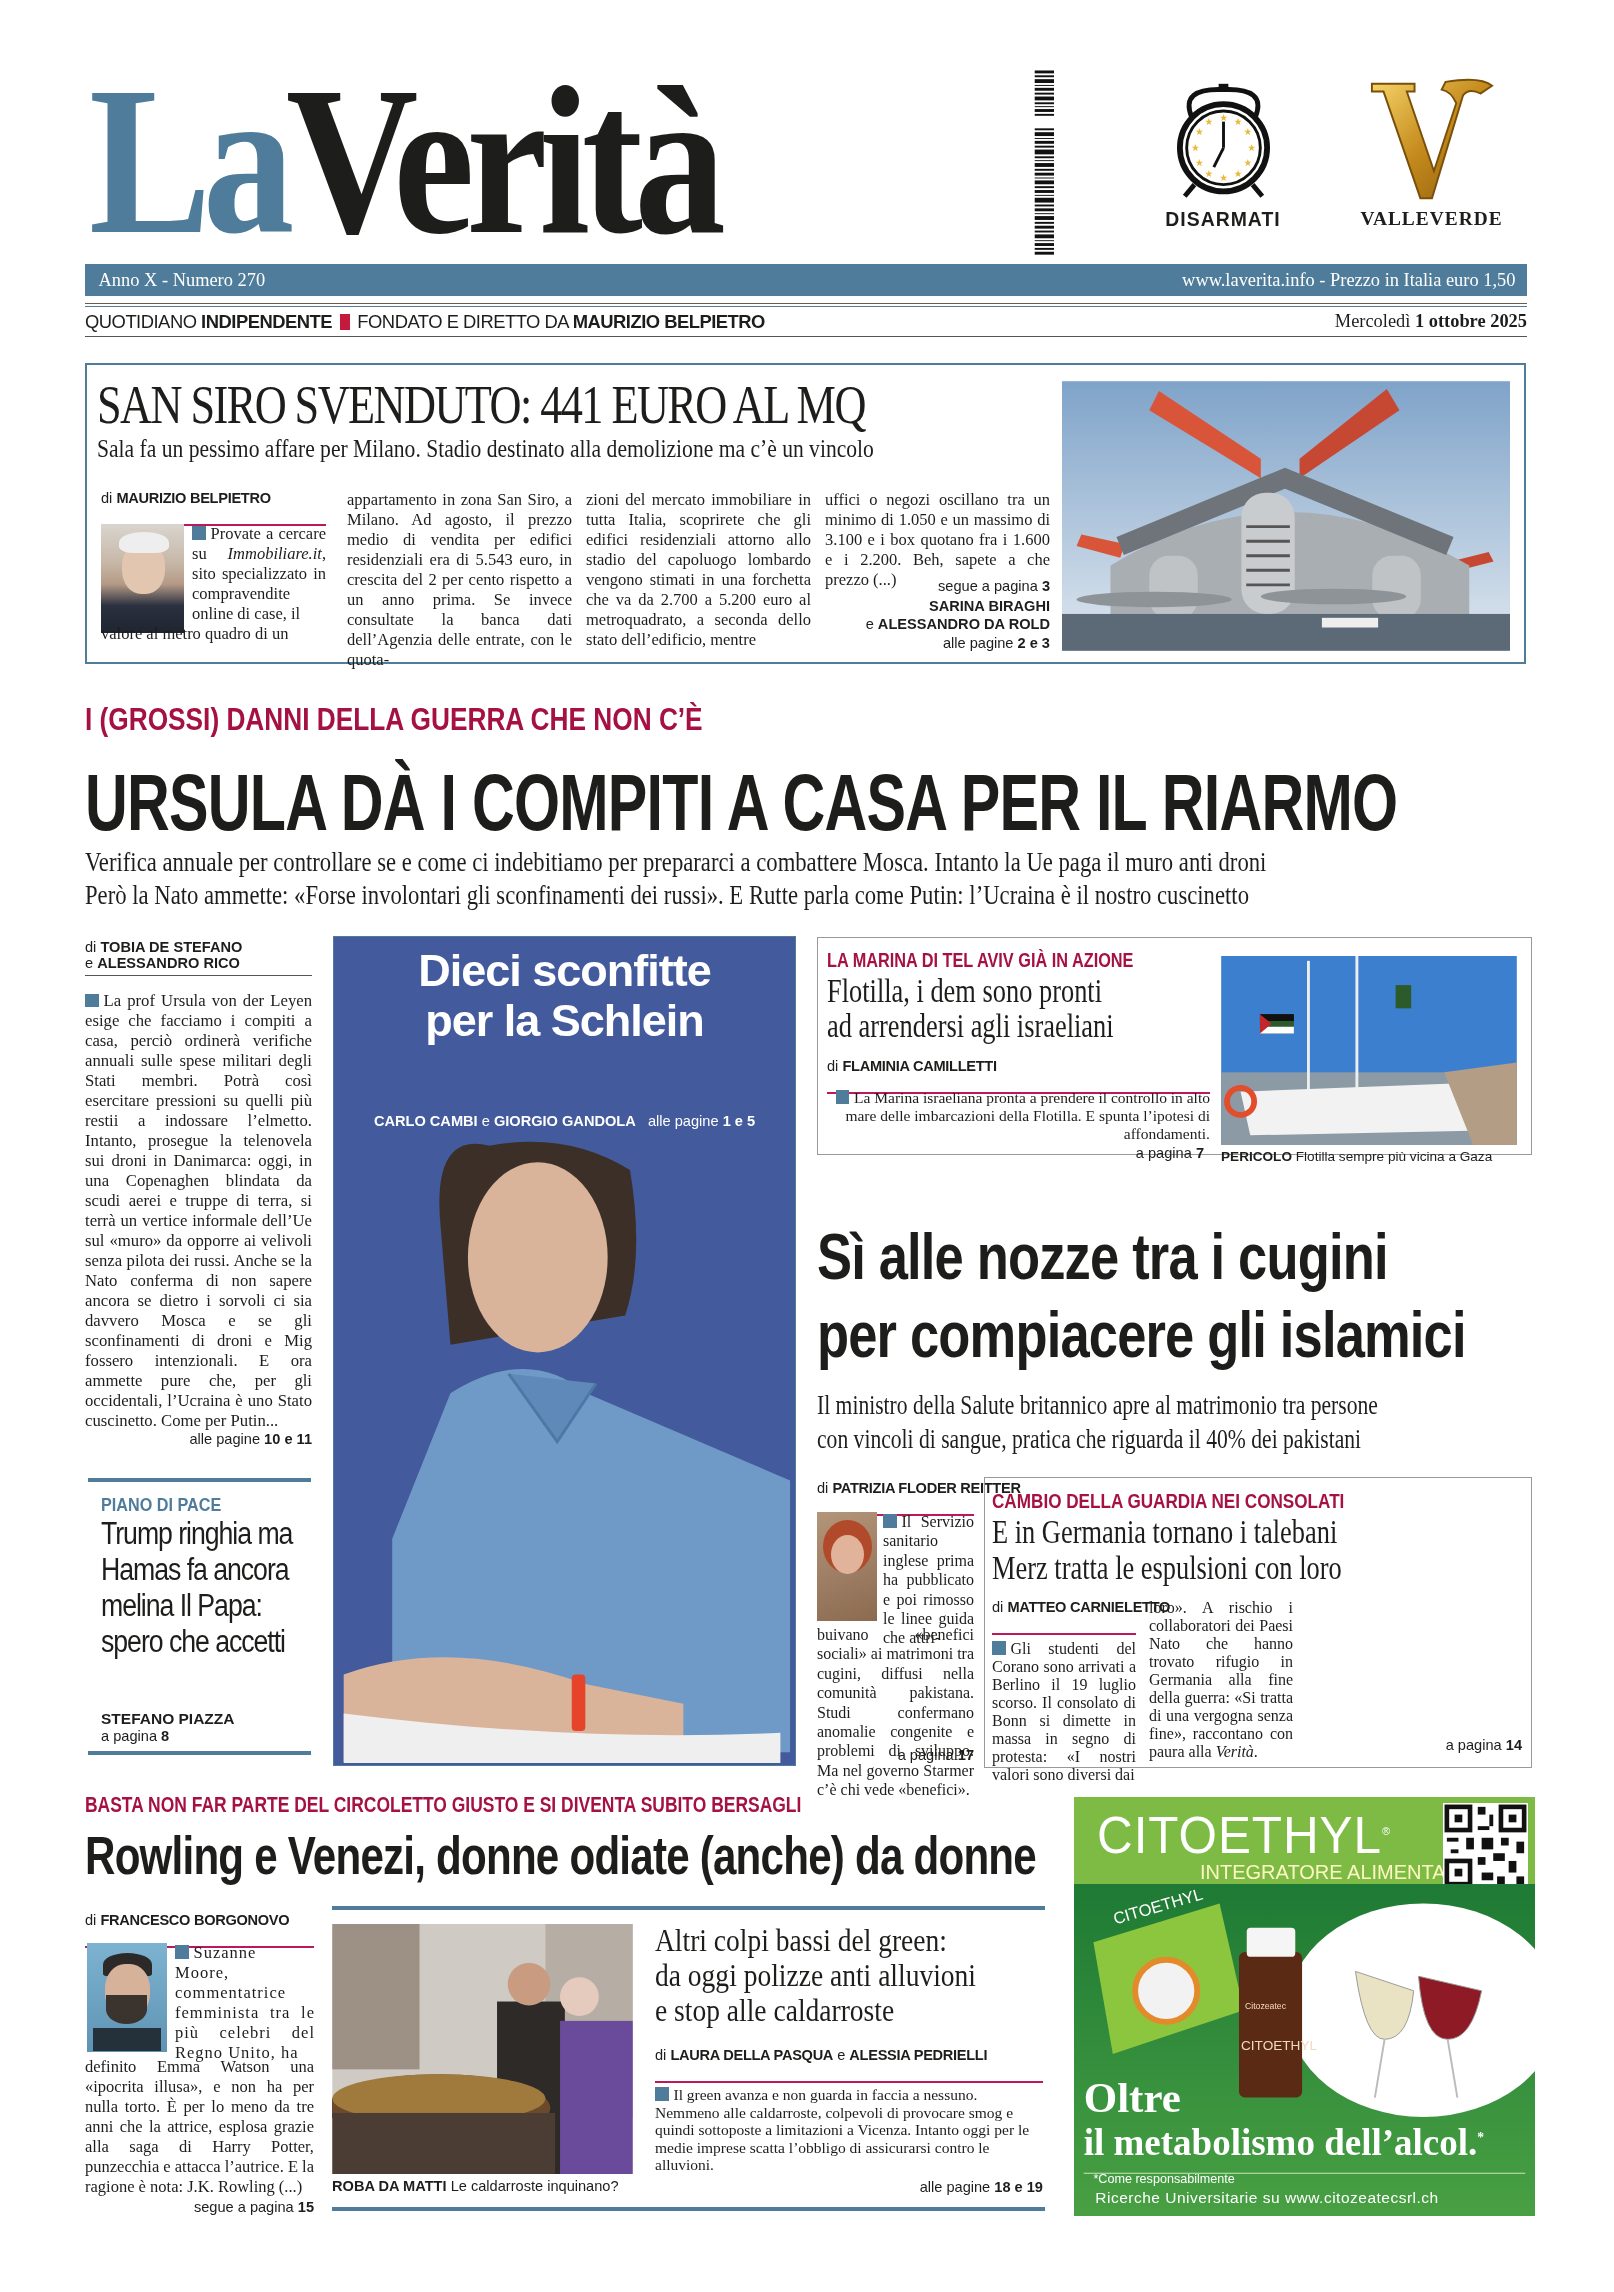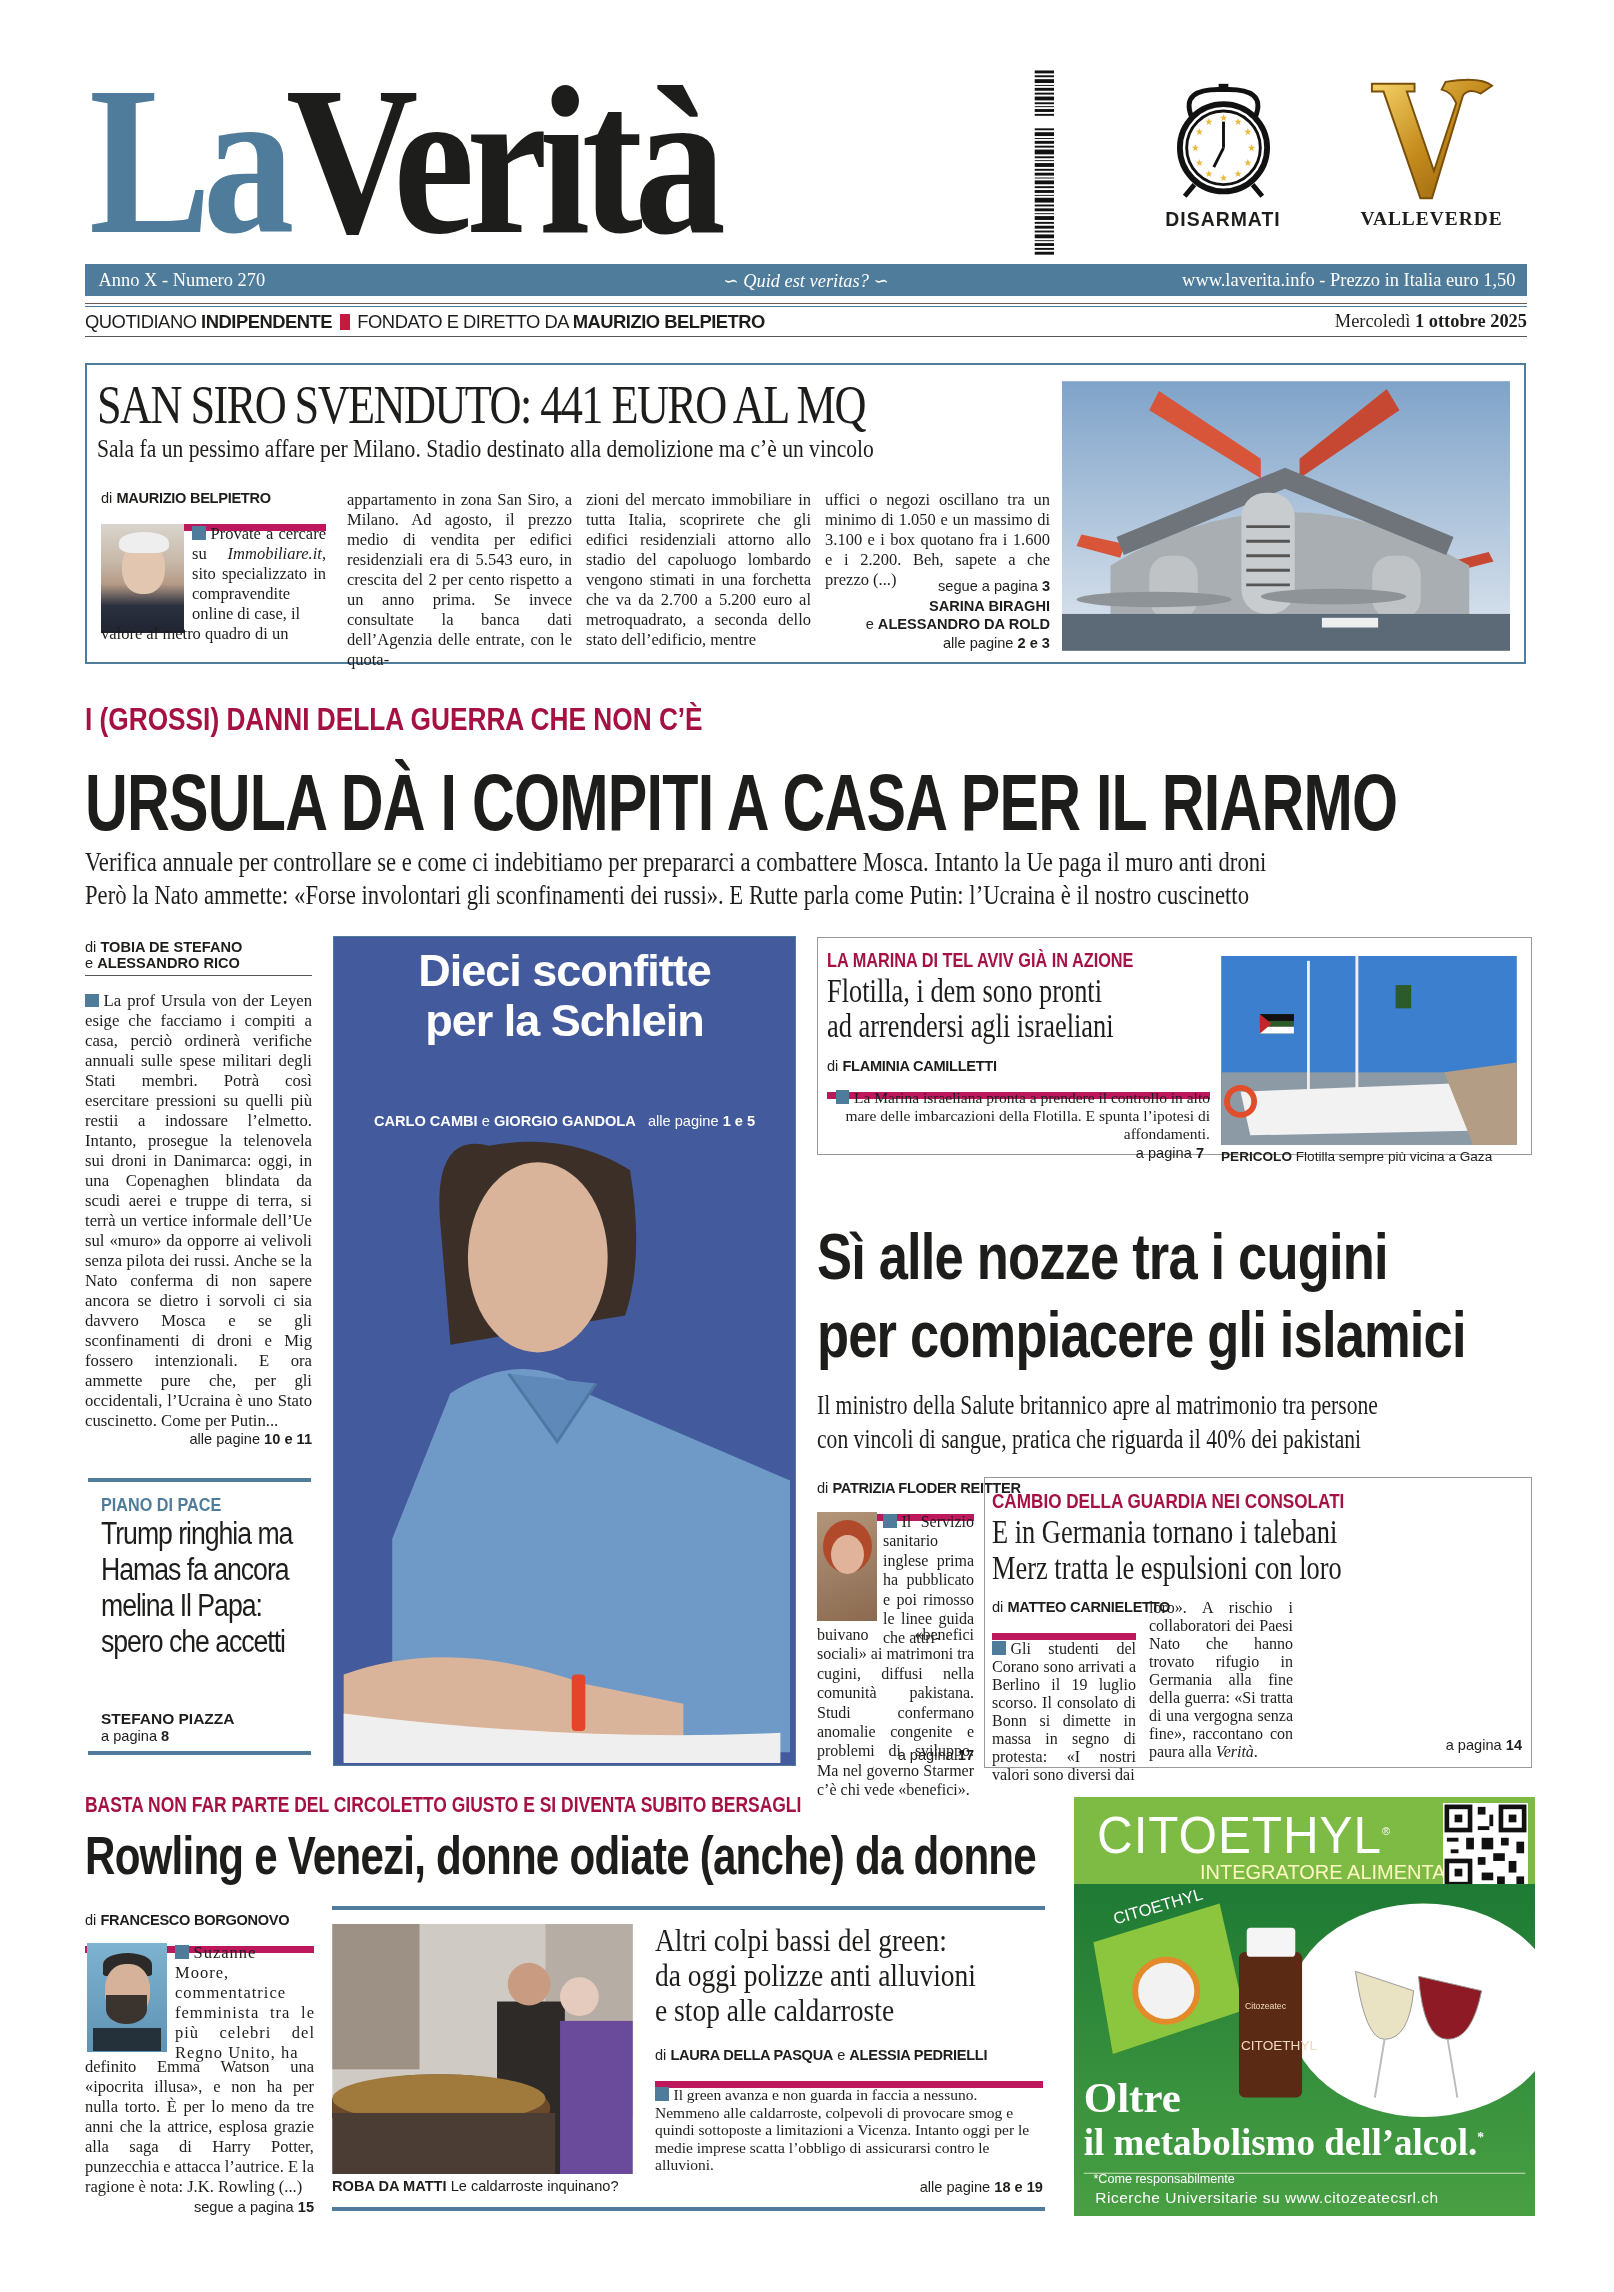--- a/index.html
+++ b/index.html
@@ -4,21 +4,21 @@
 <style>
   * { box-sizing: border-box; margin: 0; padding: 0; }
   html, body { width: 1615px; height: 2292px; background: #ffffff; overflow: hidden; }
   body { position: relative; font-family: "Liberation Serif", "DejaVu Serif", serif; color: #1d1d1b; }
   .abs { position: absolute; }
   .sans { font-family: "Liberation Sans", "DejaVu Sans", sans-serif; }
   .serif { font-family: "Liberation Serif", "DejaVu Serif", serif; }
   .crimson { color: #a51242; }
   .steel { color: #4f7c9a; }
   .sq { display: inline-block; width: 13.6px; height: 13.6px; background: #4f7c9a; margin-right: 4.9px; vertical-align: -1px; }
-  .byline { font-family: "Liberation Sans", "DejaVu Sans", sans-serif; font-size: 14.6px; border-bottom: 7px solid #be185d; padding-bottom: 18px; white-space: nowrap; }
+  .byline { font-family: "Liberation Sans", "DejaVu Sans", sans-serif; font-size: 14.6px; border-bottom: 2px solid #be185d; padding-bottom: 18px; white-space: nowrap; }
   .byline b { font-weight: 700; letter-spacing: -0.3px; }
   .body { font-size: 16.5px; line-height: 20px; text-align: justify; hyphens: manual; }
   .ref { font-family: "Liberation Sans", "DejaVu Sans", sans-serif; font-size: 14.6px; text-align: right; }
   .ref b { font-weight: 700; }
   .photo { overflow: hidden; }
 
   
   #logo { left: 89px; top: 68px; height: 184px; font-family: "Liberation Serif", "DejaVu Serif", serif; font-weight: 700; font-size: 213px; line-height: 184px; letter-spacing: -9.7px; transform: scaleX(0.86) ; transform-origin: left top; white-space: nowrap; }
   #logo .la { color: #4f7c9a; }
   #logo .verita { color: #1d1d1b; }
@@ -164,21 +164,20 @@
           <stop offset="1" stop-color="#8a5a0d"></stop>
         </linearGradient>
       </defs>
     <path d="M8 6 L52 6 L52 14 L44 14 L72 96 L95 26 Q90 14 80 12 L84 4 Q120 -2 132 8 L120 16 Q108 10 102 18 L70 124 L58 124 L20 14 L8 14 Z" fill="url(#gold)" stroke="#7a4f0a" stroke-width="2"></path>
   </svg>
   <div class="adlabel serif" style="font-family:'Liberation Serif',serif;">VALLEVERDE</div>
 </div>
 
 <div id="band" class="abs">
   <span class="l">Anno X - Numero 270</span>
-  <span class="c">∽ <span style="position:static">Quid est veritas?</span> ∽</span>
   <span class="r">www.laverita.info - Prezzo in Italia euro 1,50</span>
 </div>
 <div class="abs rule" style="top:303px;"></div>
 <div class="abs rule" style="top:306px;background:#4f7c9a;"></div>
 
 <div id="subline" class="abs">
   <span class="l">
     <span>QUOTIDIANO </span><b>INDIPENDENTE</b><span class="redsq"></span><span>FONDATO E DIRETTO DA </span><b>MAURIZIO BELPIETRO</b>
   </span>
   <span class="r"><span>Mercoledì </span><b>1 ottobre 2025</b></span>

